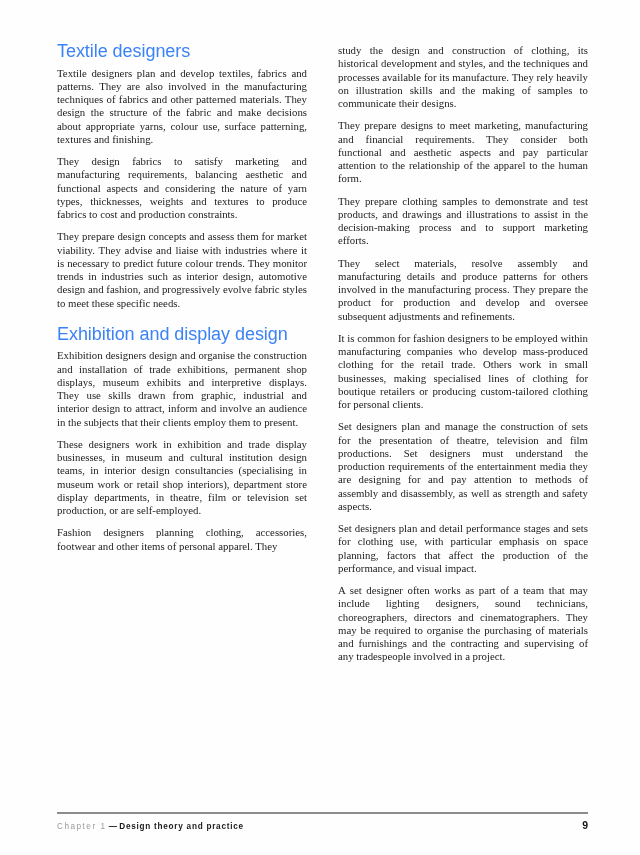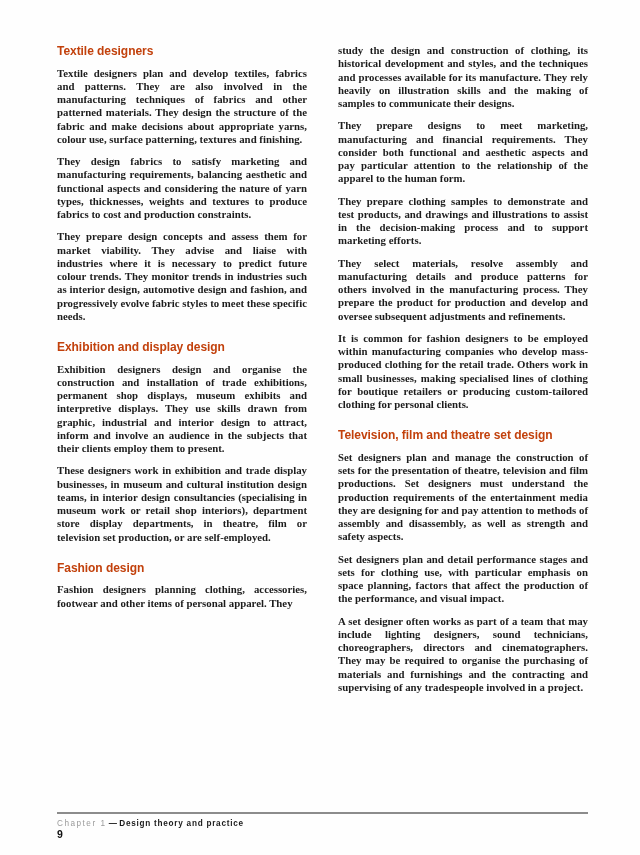--- a/index.html
+++ b/index.html
@@ -30,64 +30,62 @@
     height: 752px;
     display: flex;
     justify-content: space-between;
   }
   .column {
     width: 250px;
     box-sizing: border-box;
   }
   h2.section-heading {
     font-family: "Liberation Sans", sans-serif;
-    font-size: 12px;
-    font-weight: bold;
+    font-size: 18px;
+    font-weight: normal;
     line-height: 14px;
     letter-spacing: -0.05px;
-    color: #c2410c;
+    color: #3b82f6;
     margin: 0 0 8.5px 0;
     padding: 0;
   }
   .column > h2.section-heading.spaced {
     margin-top: 17px;
   }
   p.body-text {
     font-size: 10.8px;
     line-height: 13.25px;
     text-align: justify;
     text-justify: inter-word;
     margin: 0 0 9px 0;
     padding: 0;
     color: #1c1c1c;
     hyphens: none;
-    font-weight: bold;
   }
   p.body-text:last-child {
     margin-bottom: 0;
   }
   .footer {
     position: absolute;
     left: 57px;
     top: 812px;
     width: 531px;
   }
   .footer-rule {
     width: 100%;
     height: 2px;
     background: #8c8c8c;
     margin: 0 0 5px 0;
   }
   .footer-row {
     display: flex;
-    align-items: flex-start;
+    align-items: flex-end;
     justify-content: space-between;
     font-family: "Liberation Sans", sans-serif;
     font-size: 8.2px;
-    flex-direction: column;
   }
   .footer-left {
     white-space: nowrap;
   }
   .chapter-label {
     color: #9a9a9a;
     letter-spacing: 1.5px;
     font-weight: normal;
   }
   .chapter-dash {
@@ -118,34 +116,32 @@
 
       <h2 class="section-heading">Textile designers</h2>
       <p class="body-text">Textile designers plan and develop textiles, fabrics and patterns. They are also involved in the manufacturing techniques of fabrics and other patterned materials. They design the structure of the fabric and make decisions about appropriate yarns, colour use, surface patterning, textures and finishing.</p>
       <p class="body-text">They design fabrics to satisfy marketing and manufacturing requirements, balancing aesthetic and functional aspects and considering the nature of yarn types, thicknesses, weights and textures to produce fabrics to cost and production constraints.</p>
       <p class="body-text">They prepare design concepts and assess them for market viability. They advise and liaise with industries where it is necessary to predict future colour trends. They monitor trends in industries such as interior design, automotive design and fashion, and progressively evolve fabric styles to meet these specific needs.</p>
 
       <h2 class="section-heading spaced">Exhibition and display design</h2>
       <p class="body-text">Exhibition designers design and organise the construction and installation of trade exhibitions, permanent shop displays, museum exhibits and interpretive displays. They use skills drawn from graphic, industrial and interior design to attract, inform and involve an audience in the subjects that their clients employ them to present.</p>
       <p class="body-text">These designers work in exhibition and trade display businesses, in museum and cultural institution design teams, in interior design consultancies (specialising in museum work or retail shop interiors), department store display departments, in theatre, film or television set production, or are self-employed.</p>
 
-      <h2 class="section-heading spaced">Fashion design</h2>
       <p class="body-text">Fashion designers planning clothing, accessories, footwear and other items of personal apparel. They</p>
 
     </div>
 
     <div class="column">
 
       <p class="body-text">study the design and construction of clothing, its historical development and styles, and the techniques and processes available for its manufacture. They rely heavily on illustration skills and the making of samples to communicate their designs.</p>
       <p class="body-text">They prepare designs to meet marketing, manufacturing and financial requirements. They consider both functional and aesthetic aspects and pay particular attention to the relationship of the apparel to the human form.</p>
       <p class="body-text">They prepare clothing samples to demonstrate and test products, and drawings and illustrations to assist in the decision-making process and to support marketing efforts.</p>
       <p class="body-text">They select materials, resolve assembly and manufacturing details and produce patterns for others involved in the manufacturing process. They prepare the product for production and develop and oversee subsequent adjustments and refinements.</p>
       <p class="body-text">It is common for fashion designers to be employed within manufacturing companies who develop mass-produced clothing for the retail trade. Others work in small businesses, making specialised lines of clothing for boutique retailers or producing custom-tailored clothing for personal clients.</p>
 
-      <h2 class="section-heading spaced">Television, film and theatre set design</h2>
       <p class="body-text">Set designers plan and manage the construction of sets for the presentation of theatre, television and film productions. Set designers must understand the production requirements of the entertainment media they are designing for and pay attention to methods of assembly and disassembly, as well as strength and safety aspects.</p>
       <p class="body-text">Set designers plan and detail performance stages and sets for clothing use, with particular emphasis on space planning, factors that affect the production of the performance, and visual impact.</p>
       <p class="body-text">A set designer often works as part of a team that may include lighting designers, sound technicians, choreographers, directors and cinematographers. They may be required to organise the purchasing of materials and furnishings and the contracting and supervising of any tradespeople involved in a project.</p>
 
     </div>
 
   </div>
 
   <div class="footer">
     <div class="footer-rule"></div>

